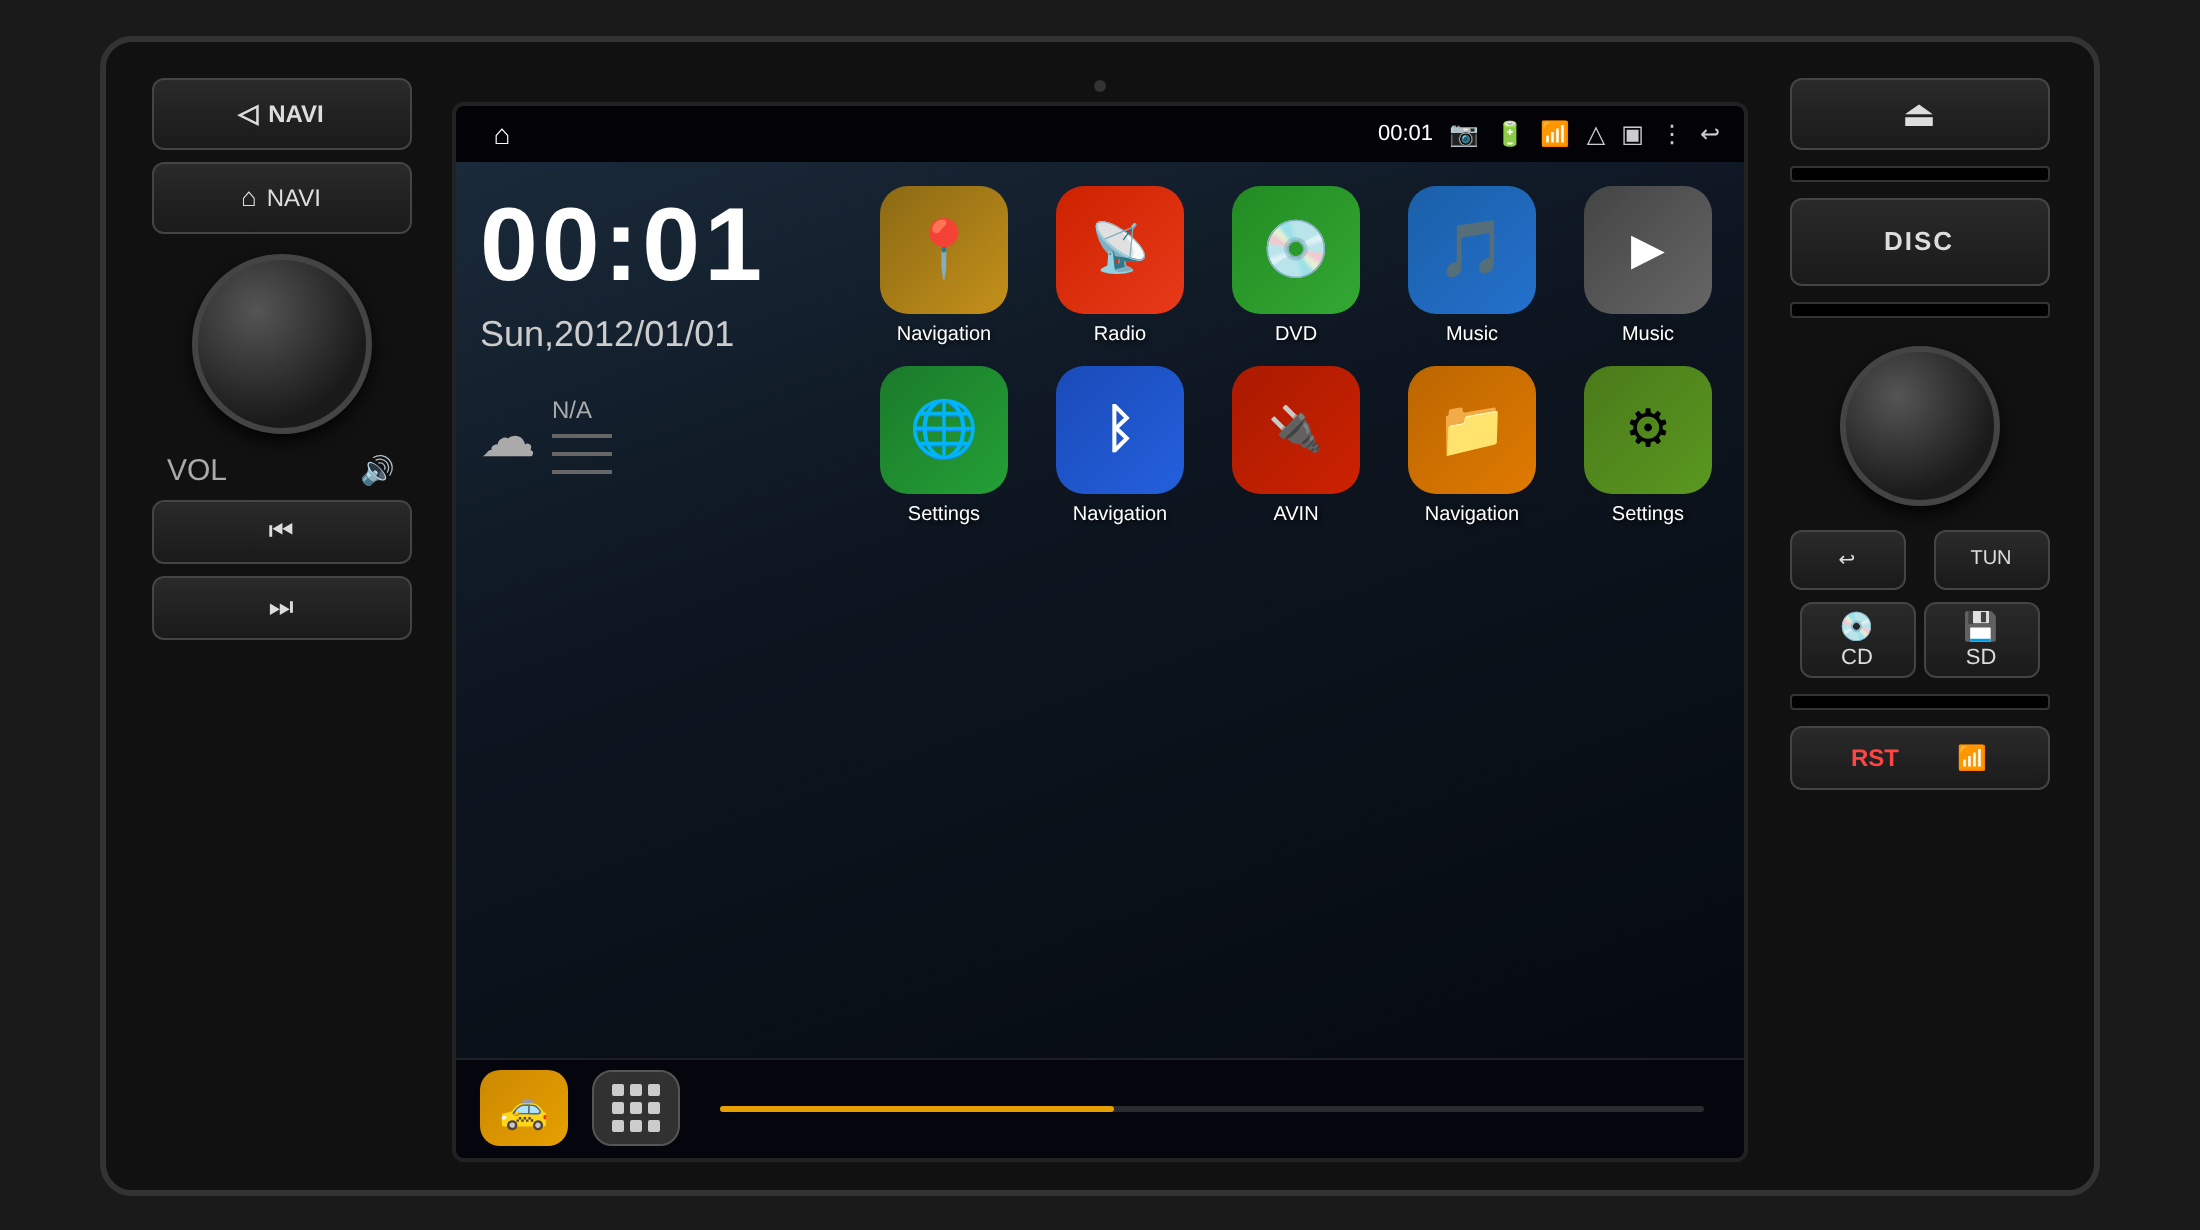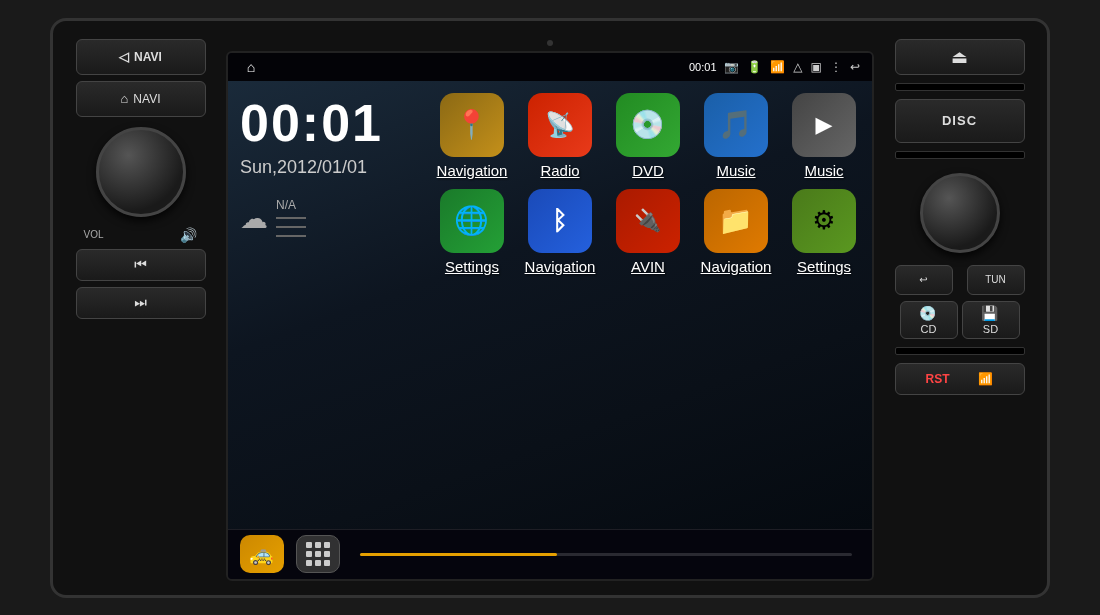--- a/index.html
+++ b/index.html
@@ -79,21 +79,21 @@
     .vol-label {
       display: flex;
       width: 130px;
       justify-content: space-between;
       align-items: center;
       padding: 0 8px;
     }
 
     .vol-text {
       color: #aaa;
-      font-size: 10px;
+      font-size: 15px;
     }
 
     .vol-icon {
       color: #aaa;
       font-size: 14px;
     }
 
     .btn-prev, .btn-next {
       width: 130px;
       height: 32px;
@@ -265,24 +265,23 @@
       height: 64px;
       border-radius: 14px;
       display: flex;
       align-items: center;
       justify-content: center;
       font-size: 28px;
     }
 
     .app-label {
       color: #fff;
-      font-size: 15px;
+      font-size: 10px;
       text-align: center;
       text-shadow: 1px 1px 2px rgba(0,0,0,0.8);
-      text-decoration: underline;
     }
 
     
     .icon-nav    { background: linear-gradient(135deg, #8B6914, #c4901a); }
     .icon-radio  { background: linear-gradient(135deg, #cc2200, #e83a1a); }
     .icon-dvd    { background: linear-gradient(135deg, #228B22, #33a833); }
     .icon-music  { background: linear-gradient(135deg, #1a5fa8, #2470cc); }
     .icon-video  { background: linear-gradient(135deg, #444, #666); }
     .icon-browser { background: linear-gradient(135deg, #1a7a2a, #24a036); }
     .icon-bluetooth { background: linear-gradient(135deg, #1a4ab8, #2460dd); }

